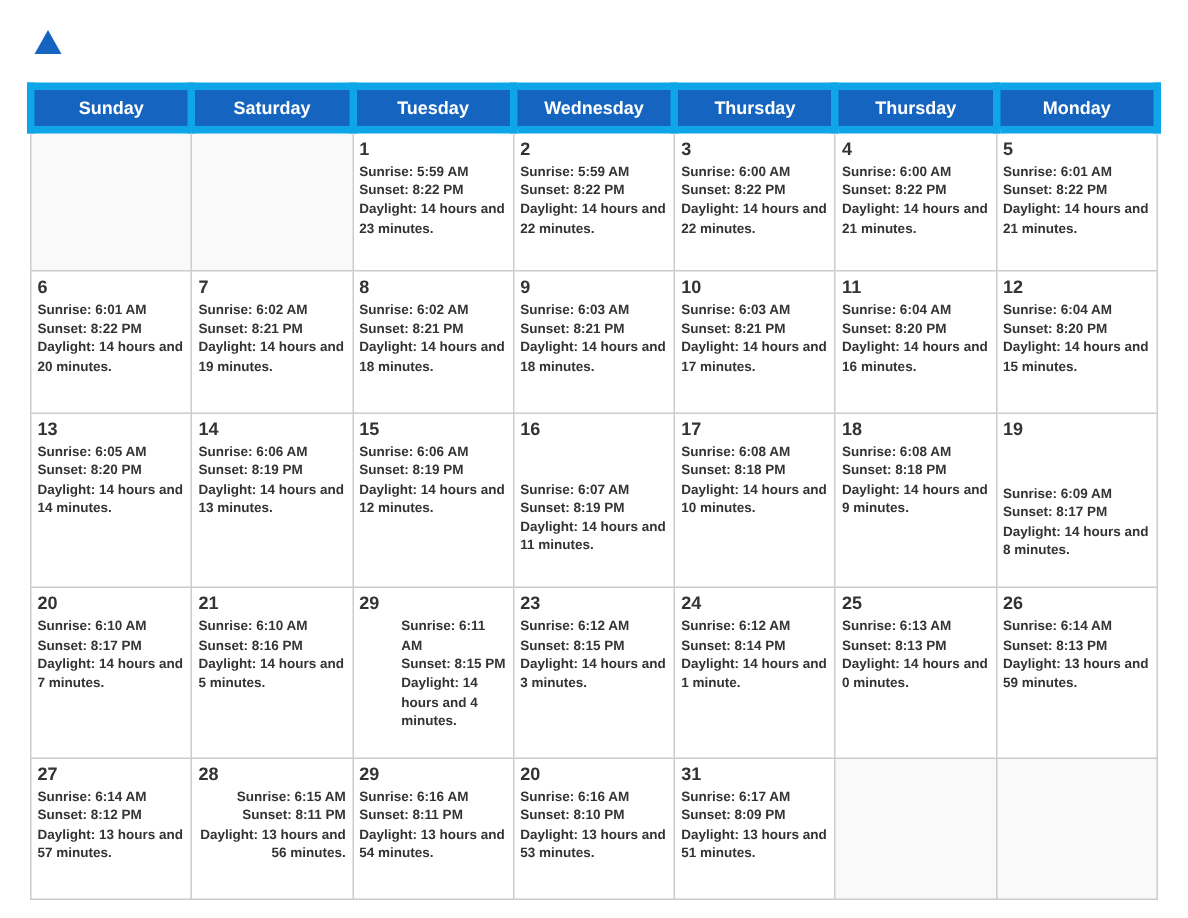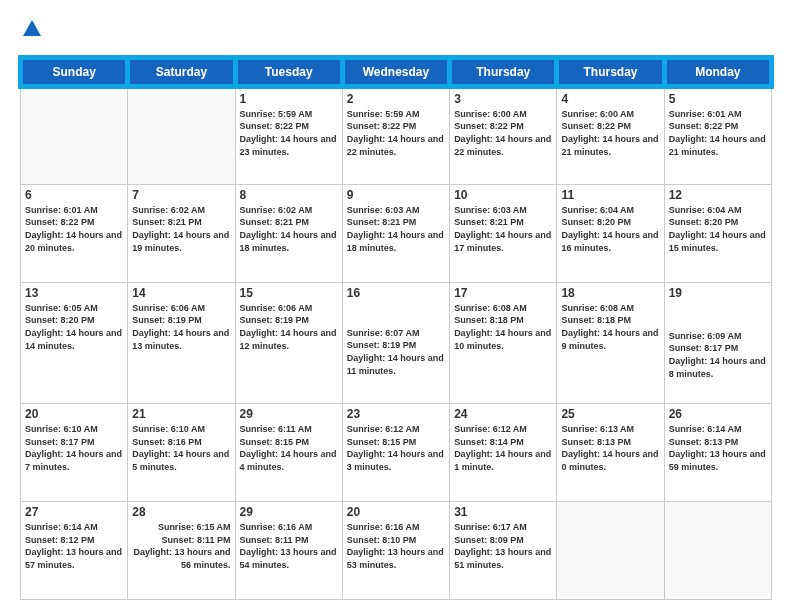--- a/index.html
+++ b/index.html
@@ -264,21 +264,21 @@
 Daylight: 14 hours and 7 minutes.</div>
           </td>
           <td>
             <span class="day-num">21</span>
             <div class="day-info" style="white-space: pre-line;">Sunrise: 6:10 AM
 Sunset: 8:16 PM
 Daylight: 14 hours and 5 minutes.</div>
           </td>
           <td>
             <span class="day-num">29</span>
-            <div class="day-info" style="white-space: pre-line;">Sunrise: 6:11 AM
+            <div class="day-info" style="white-space: pre-line; margin-left: 28px;">Sunrise: 6:11 AM
 Sunset: 8:15 PM
 Daylight: 14 hours and 4 minutes.</div>
           </td>
           <td>
             <span class="day-num">23</span>
             <div class="day-info" style="white-space: pre-line;">Sunrise: 6:12 AM
 Sunset: 8:15 PM
 Daylight: 14 hours and 3 minutes.</div>
           </td>
           <td>

